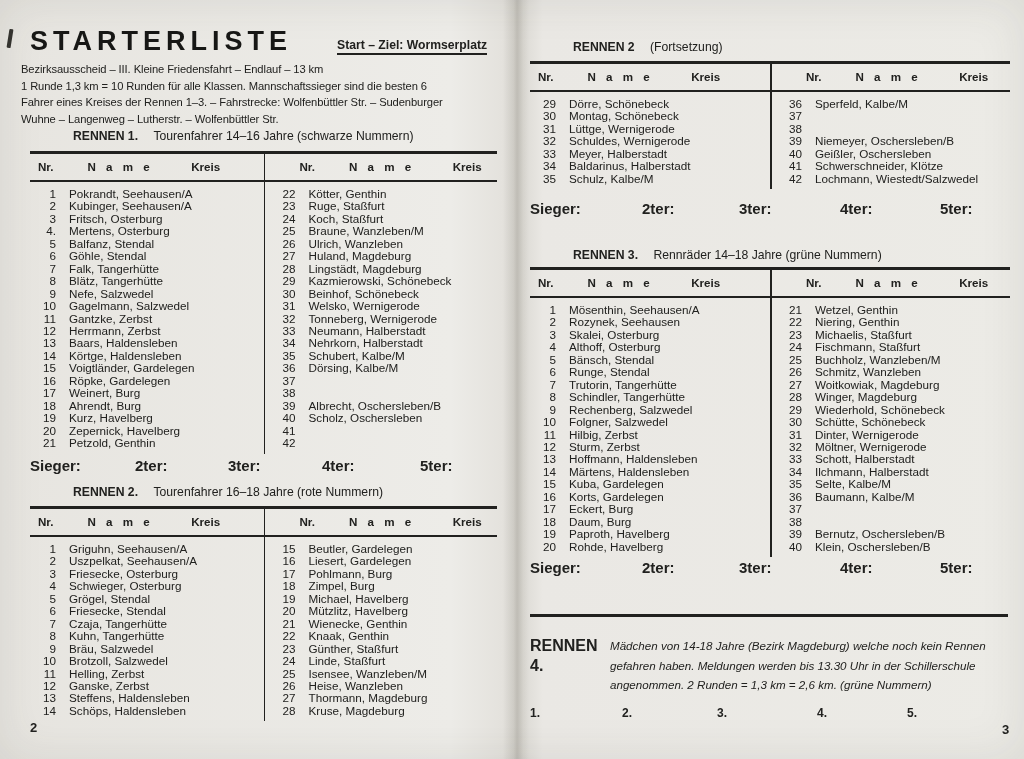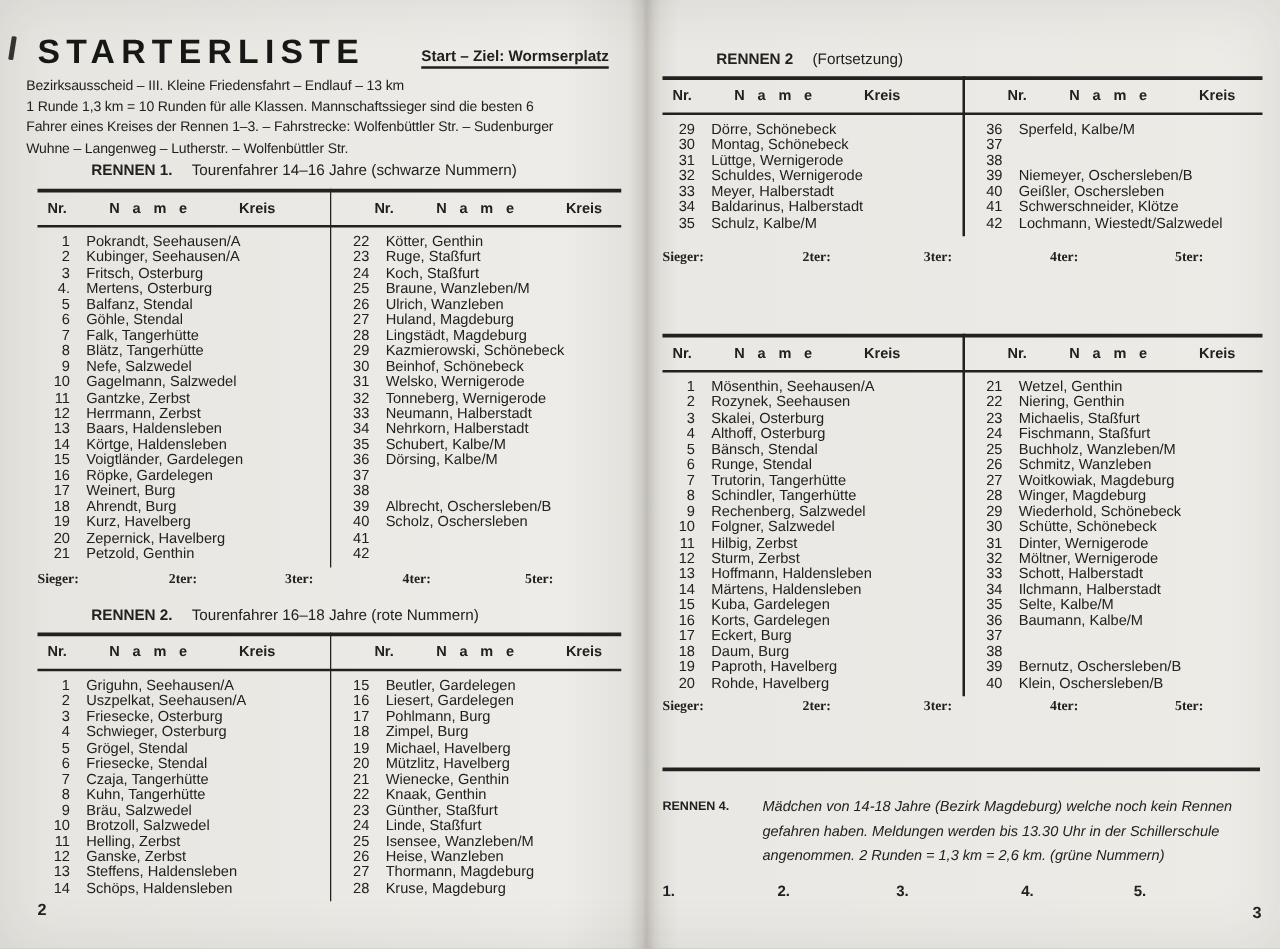--- a/index.html
+++ b/index.html
@@ -45,34 +45,34 @@
   .th-name { margin-left:34px; letter-spacing:3.5px; }
   .th-kreis{ margin-left:38px; }
   .tbody { display:flex; padding:6px 0 4px; font-size:11.7px; line-height:12.45px; }
   .tbody .col { flex:1 1 0; min-width:0; }
   .tbody .col:nth-child(2) { padding-left:12px; }
   .trow { display:flex; min-height:12.45px; }
   .trow .nr { flex:none; width:26px; text-align:right; }
   .trow .entry { margin-left:13px; white-space:nowrap; }
 
   
-  .sieger { position:absolute; display:flex; font-weight:bold; font-size:11px; white-space:nowrap;font-family:Liberation Serif, serif; }
+  .sieger { position:absolute; display:flex; font-weight:bold; font-size:15px; white-space:nowrap; }
   .sieger-l > span:nth-child(1){ width:105px; } .sieger-l > span:nth-child(2){ width:93px; }
   .sieger-l > span:nth-child(3){ width:94px; }  .sieger-l > span:nth-child(4){ width:98px; }
   .sieger-r > span:nth-child(1){ width:112px; } .sieger-r > span:nth-child(2){ width:97px; }
   .sieger-r > span:nth-child(3){ width:101px; } .sieger-r > span:nth-child(4){ width:100px; }
 
   .mann { position:absolute; left:18px; top:585px; width:480px; display:flex; font-size:12.2px; white-space:nowrap; }
   .mann .m-label { font-weight:bold; width:216px; flex:none; }
 
   .rule { position:absolute; height:3px; background:#21211f; }
 
   .r4 { position:absolute; left:18px; top:636px; width:482px; display:flex;
     font-size:11.6px; line-height:19.5px; }
-  .r4 .r4-label { flex:none; width:80px; font-weight:bold; font-size:10px; }
+  .r4 .r4-label { flex:none; width:80px; font-weight:bold; font-size:16px; }
   .r4 .r4-text { flex:1; white-space:nowrap;font-style:italic; }
 
   .placings { position:absolute; left:18px; top:706px; display:flex; font-weight:bold; font-size:12px; }
   .placings > span:nth-child(1){ width:92px; } .placings > span:nth-child(2){ width:95px; }
   .placings > span:nth-child(3){ width:100px; } .placings > span:nth-child(4){ width:90px; }
 
   .pagenum { position:absolute; font-size:13px; font-weight:bold; }
 </style>
 </head>
 <body>
@@ -519,20 +519,24 @@
     </div>
 
     <div class="sieger sieger-r" style="left:18px; top:200px; width:480px;">
       <span>Sieger:</span>
       <span>2ter:</span>
       <span>3ter:</span>
       <span>4ter:</span>
       <span>5ter:</span>
     </div>
 
+    <div class="rhead" style="left:18px; top:248px;">
+      <span class="rlabel">RENNEN 3.</span>
+      <span class="rsub">Rennräder 14–18 Jahre (grüne Nummern)</span>
+    </div>
 
     <div class="tbl" style="left:18px; top:267px; width:480px;">
       <div class="thead">
         <div class="half">
           <span class="th-nr">Nr.</span>
           <span class="th-name">N a m e</span>
           <span class="th-kreis">Kreis</span>
         </div>
         <div class="half">
           <span class="th-nr">Nr.</span>

